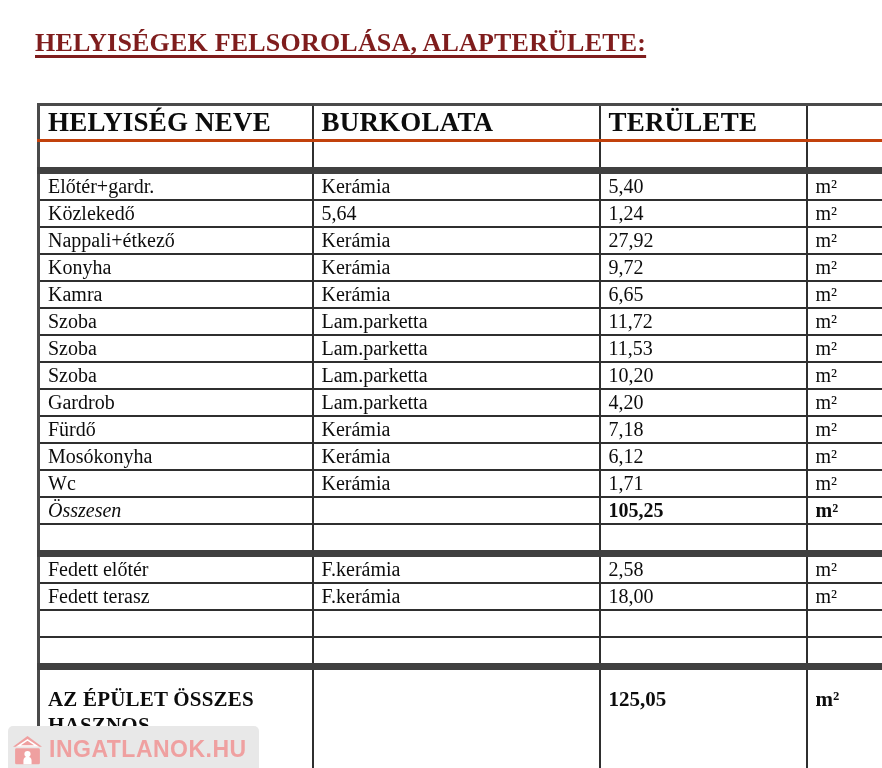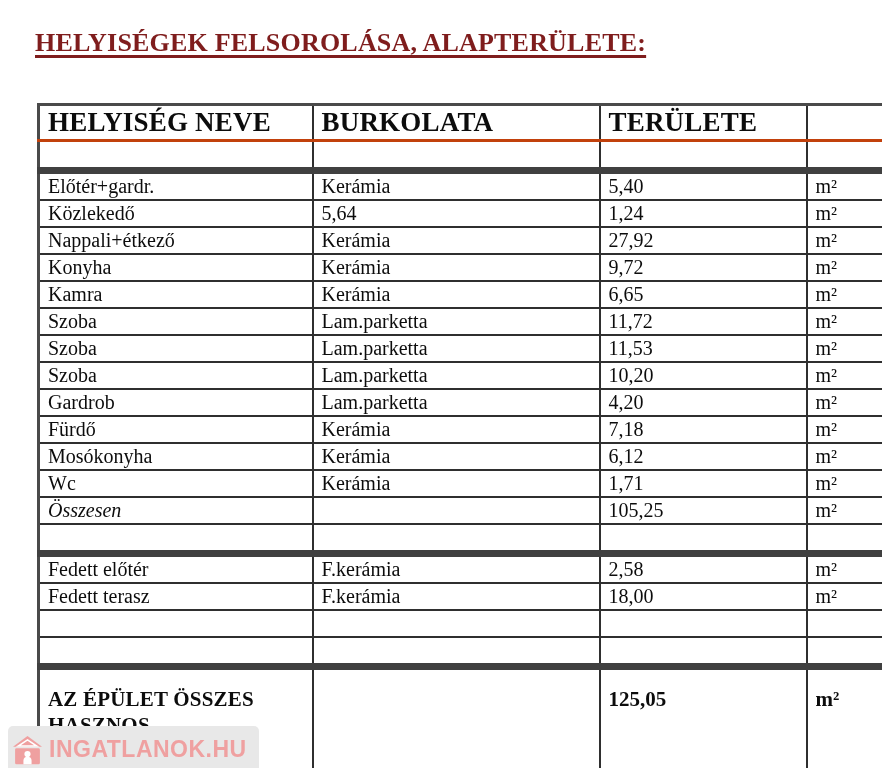--- a/index.html
+++ b/index.html
@@ -52,21 +52,21 @@
     font-weight: bold;
     border-bottom: 3px solid #c2410c;
     letter-spacing: 0.2px;
   }
   .rooms tr.blank td { height: 23px; }
   .rooms tr.data td  { height: 22px; }
 
   .rooms tr.sec td { border-top: 7px solid #404040; }
 
   .subtotal-name { font-weight: normal; font-style: italic; }
-  .bold { font-weight: normal; margin-left: 12px; }
+  .bold { font-weight: bold; margin-left: 12px; }
 
   .rooms tr.grand td {
     vertical-align: top;
     padding-top: 17px;
     padding-bottom: 6px;
     font-weight: bold;
     font-size: 21px;
   }
   .grand-name {
     white-space: pre-line !important;

